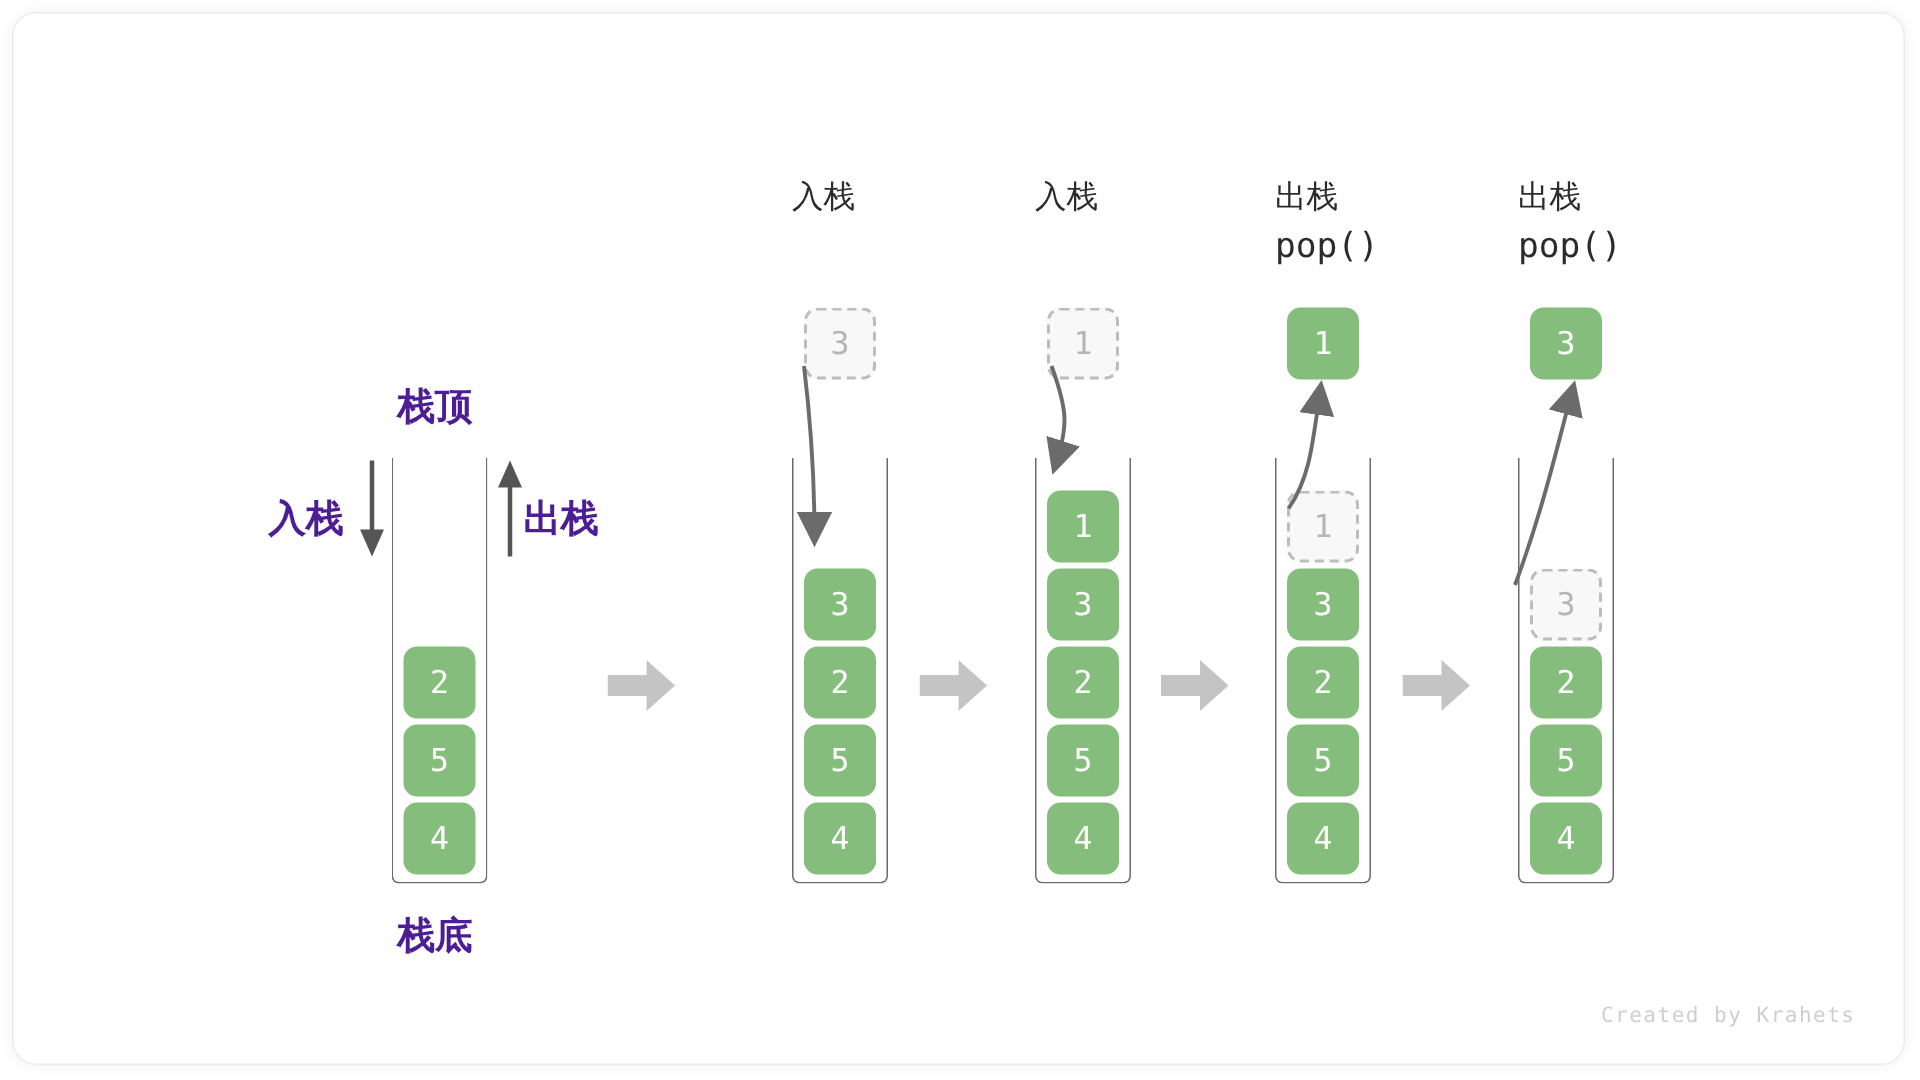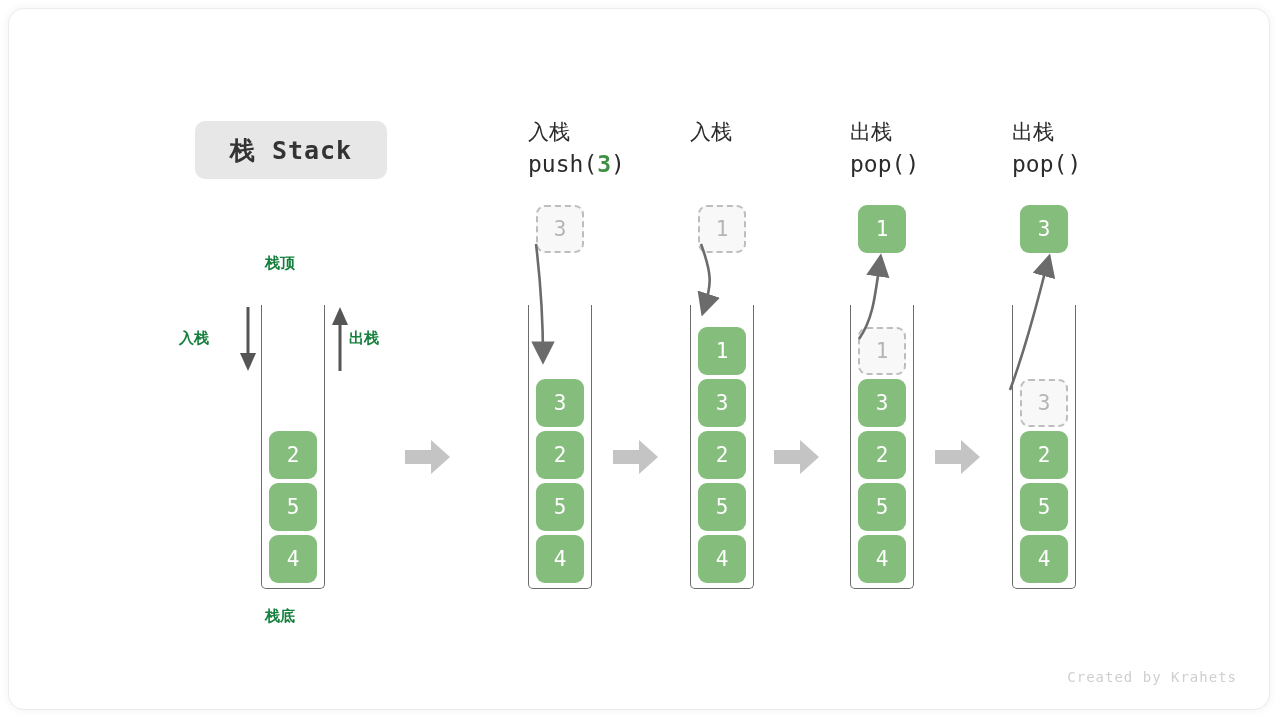--- a/index.html
+++ b/index.html
@@ -19,21 +19,21 @@
     position:absolute; left:186px; top:112px; width:192px; height:58px;
     background:#e7e7e7; border-radius:10px;
     display:flex; align-items:center; justify-content:center;
     font-family:"DejaVu Sans Mono","Liberation Mono",monospace;
     font-size:25px; font-weight:bold; color:#333;
     letter-spacing:1px;
   }
 
   
   .cn-label{
-    position:absolute; font-size:15px; font-weight:bold; color:#15803d;
+    position:absolute; font-size:25px; font-weight:bold; color:#4c1d95;
     font-family:Liberation Mono, monospace;
     white-space:nowrap;
   }
 
   
   .col-head{
     position:absolute; width:170px; text-align:left;
     white-space:nowrap;
   }
   .col-head .l1{
@@ -88,21 +88,20 @@
     position:absolute; right:32px; bottom:24px;
     font-family:"DejaVu Sans Mono","Liberation Mono",monospace;
     font-size:14px; color:#cfcfcf; letter-spacing:1px;margin-top:16px;
   }
 </style>
 </head>
 <body>
 
 <div id="card">
 
-  <div id="title-pill">栈 Stack</div>
 
   <div class="cn-label" style="left:256px; top:245px;">栈顶</div>
 
   <div class="cn-label" style="left:256px; top:598px;">栈底</div>
 
   <div class="cn-label" style="left:170px; top:320px;">入栈</div>
 
   <div class="cn-label" style="left:340px; top:320px;">出栈</div>
 
   <svg class="thin-arrow" style="left:226px; top:296px;" width="26" height="70">
@@ -117,21 +116,20 @@
   <div class="stack-container" style="left:252px; top:296px; height:284px;"></div>
   <div id="base-cells">
       <div class="cell full" style="left: 260px; top: 422px;">2</div>
       <div class="cell full" style="left: 260px; top: 474px;">5</div>
       <div class="cell full" style="left: 260px; top: 526px;">4</div>
     </div>
 
   <div id="steps-layer">
       <div class="col-head" style="left: 519px; top: 108px;">
         <div class="l1">入栈</div>
-        <div class="l2"><span>push(</span><span class="arg">3</span><span>)</span></div>
       </div>
       <div class="cell ghost" style="left: 527px; top: 196px;">3</div>
       <div class="stack-container" style="left: 519px; top: 296px; height: 284px;"></div>
       <div class="cell full" style="left: 527px; top: 370px;">3</div>
       <div class="cell full" style="left: 527px; top: 422px;">2</div>
       <div class="cell full" style="left: 527px; top: 474px;">5</div>
       <div class="cell full" style="left: 527px; top: 526px;">4</div>
       <div class="col-head" style="left: 681px; top: 108px;">
         <div class="l1">入栈</div>
       </div>

